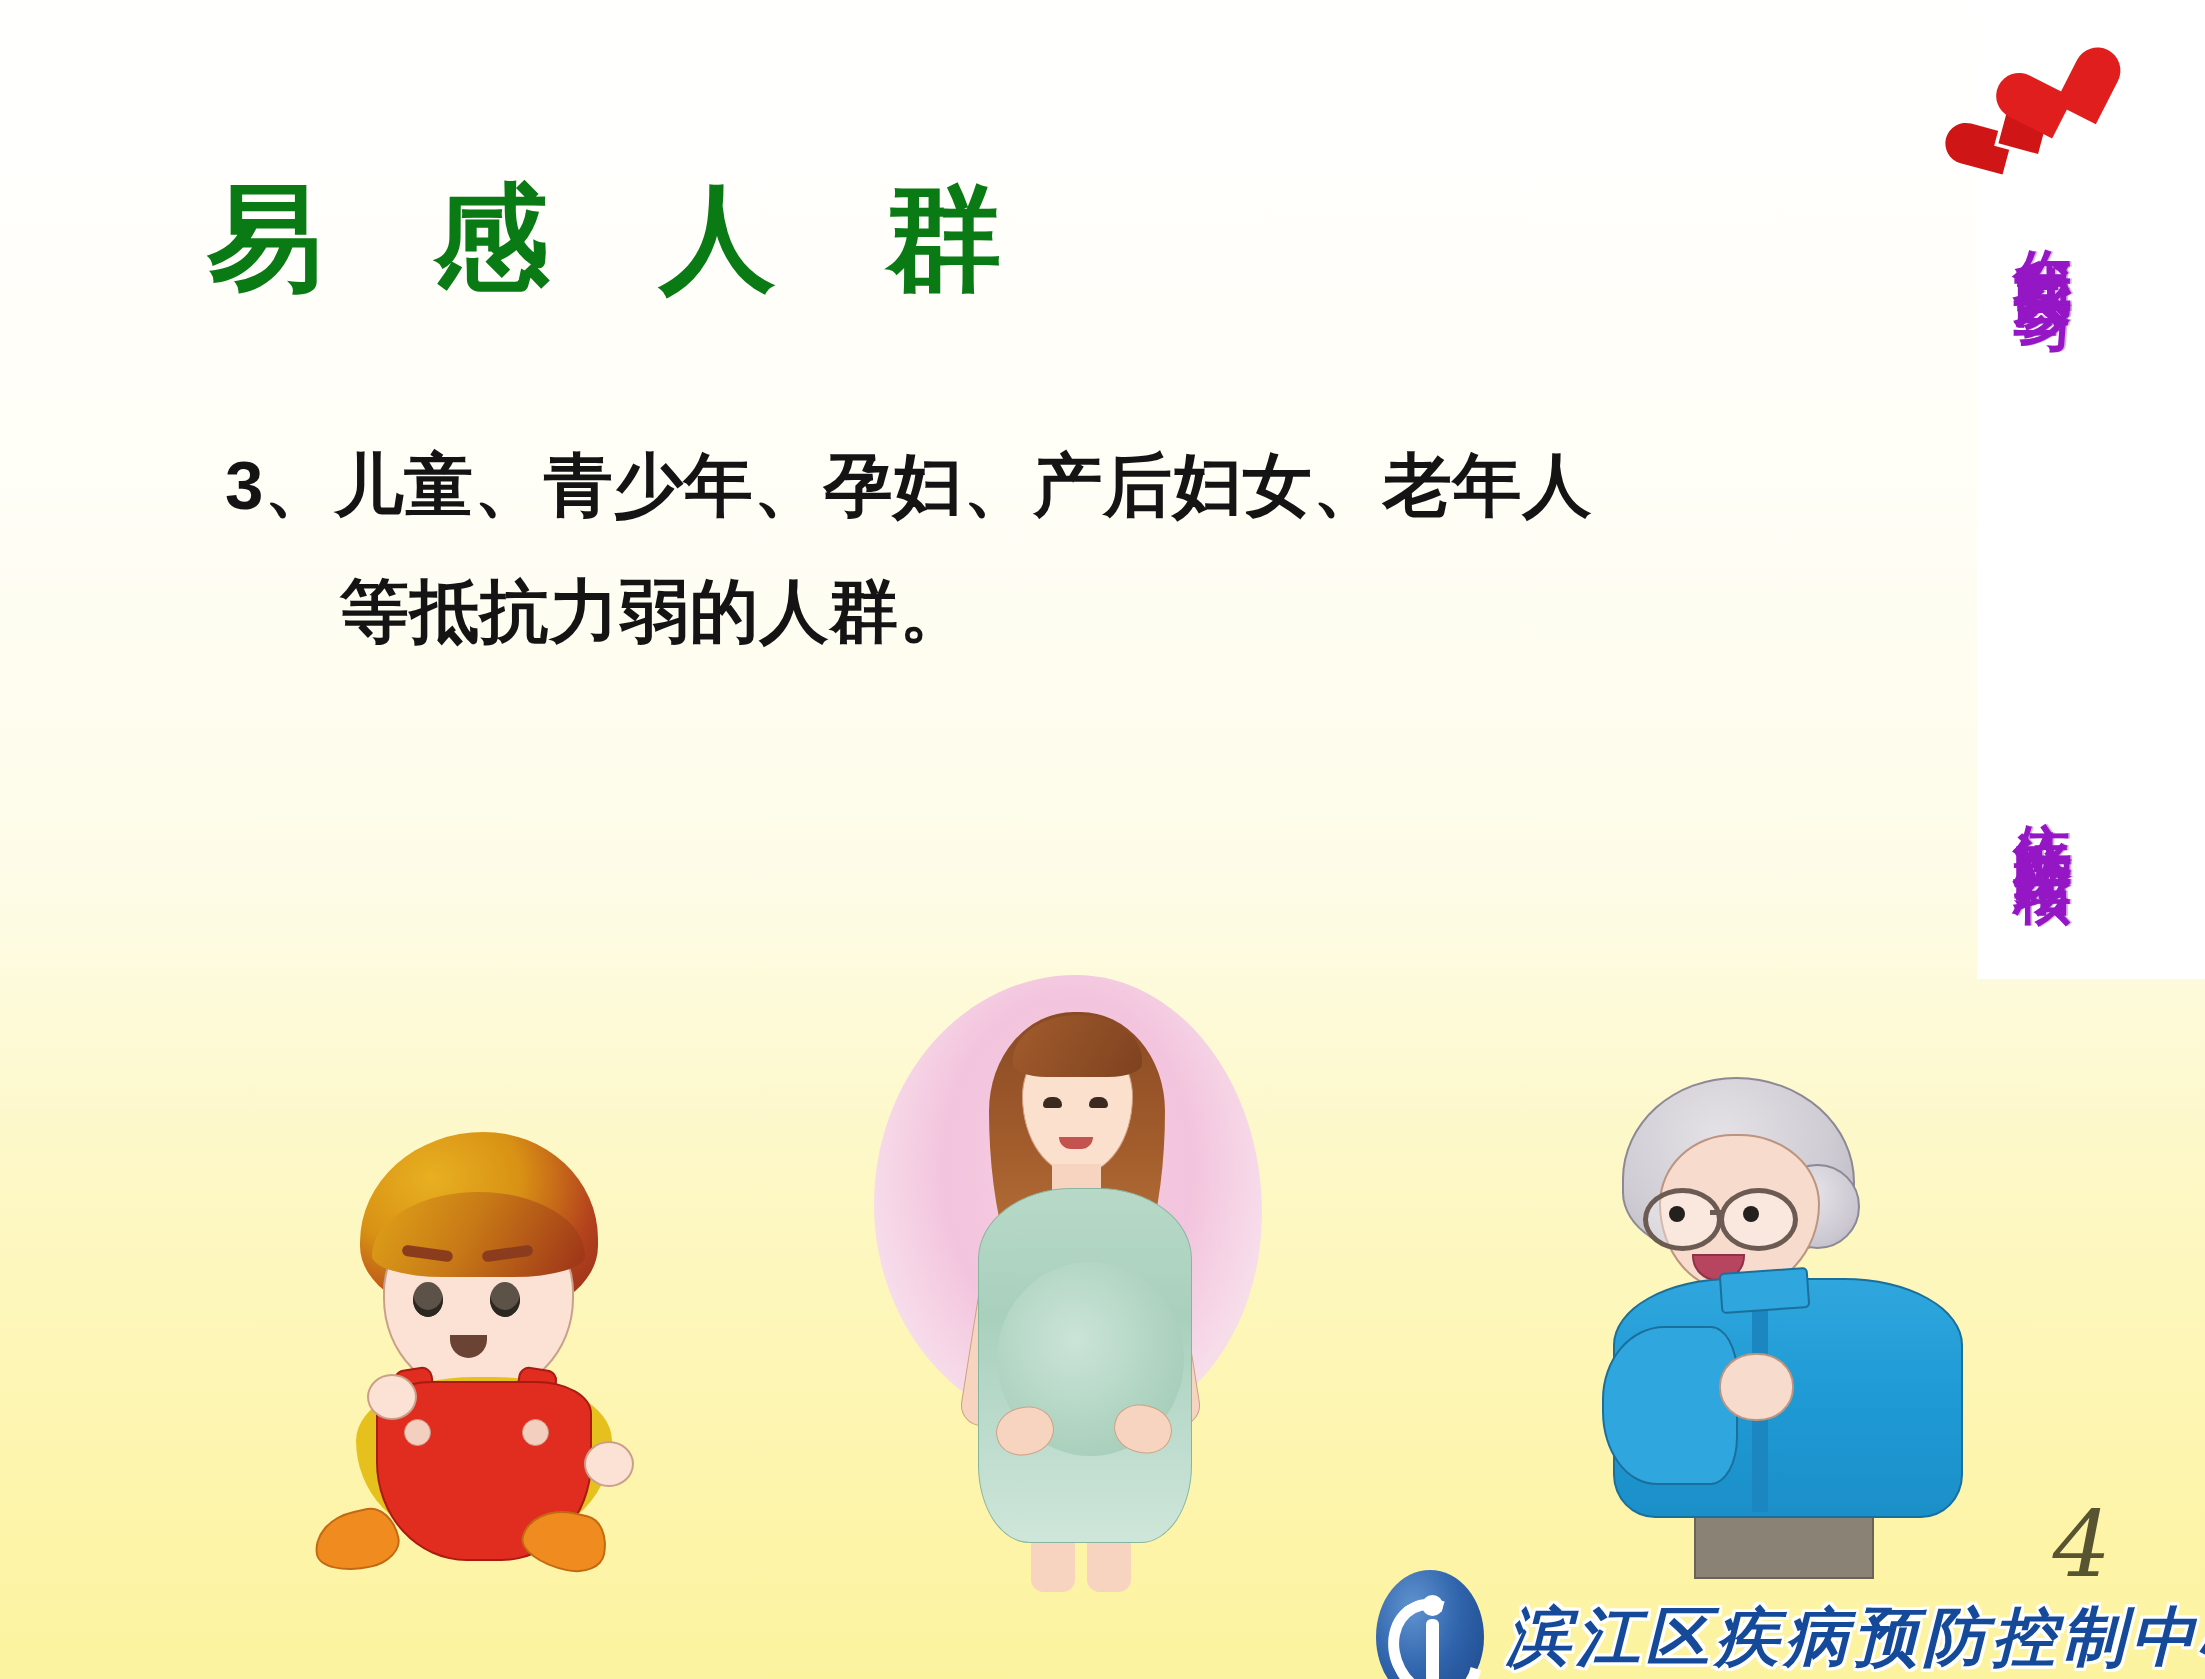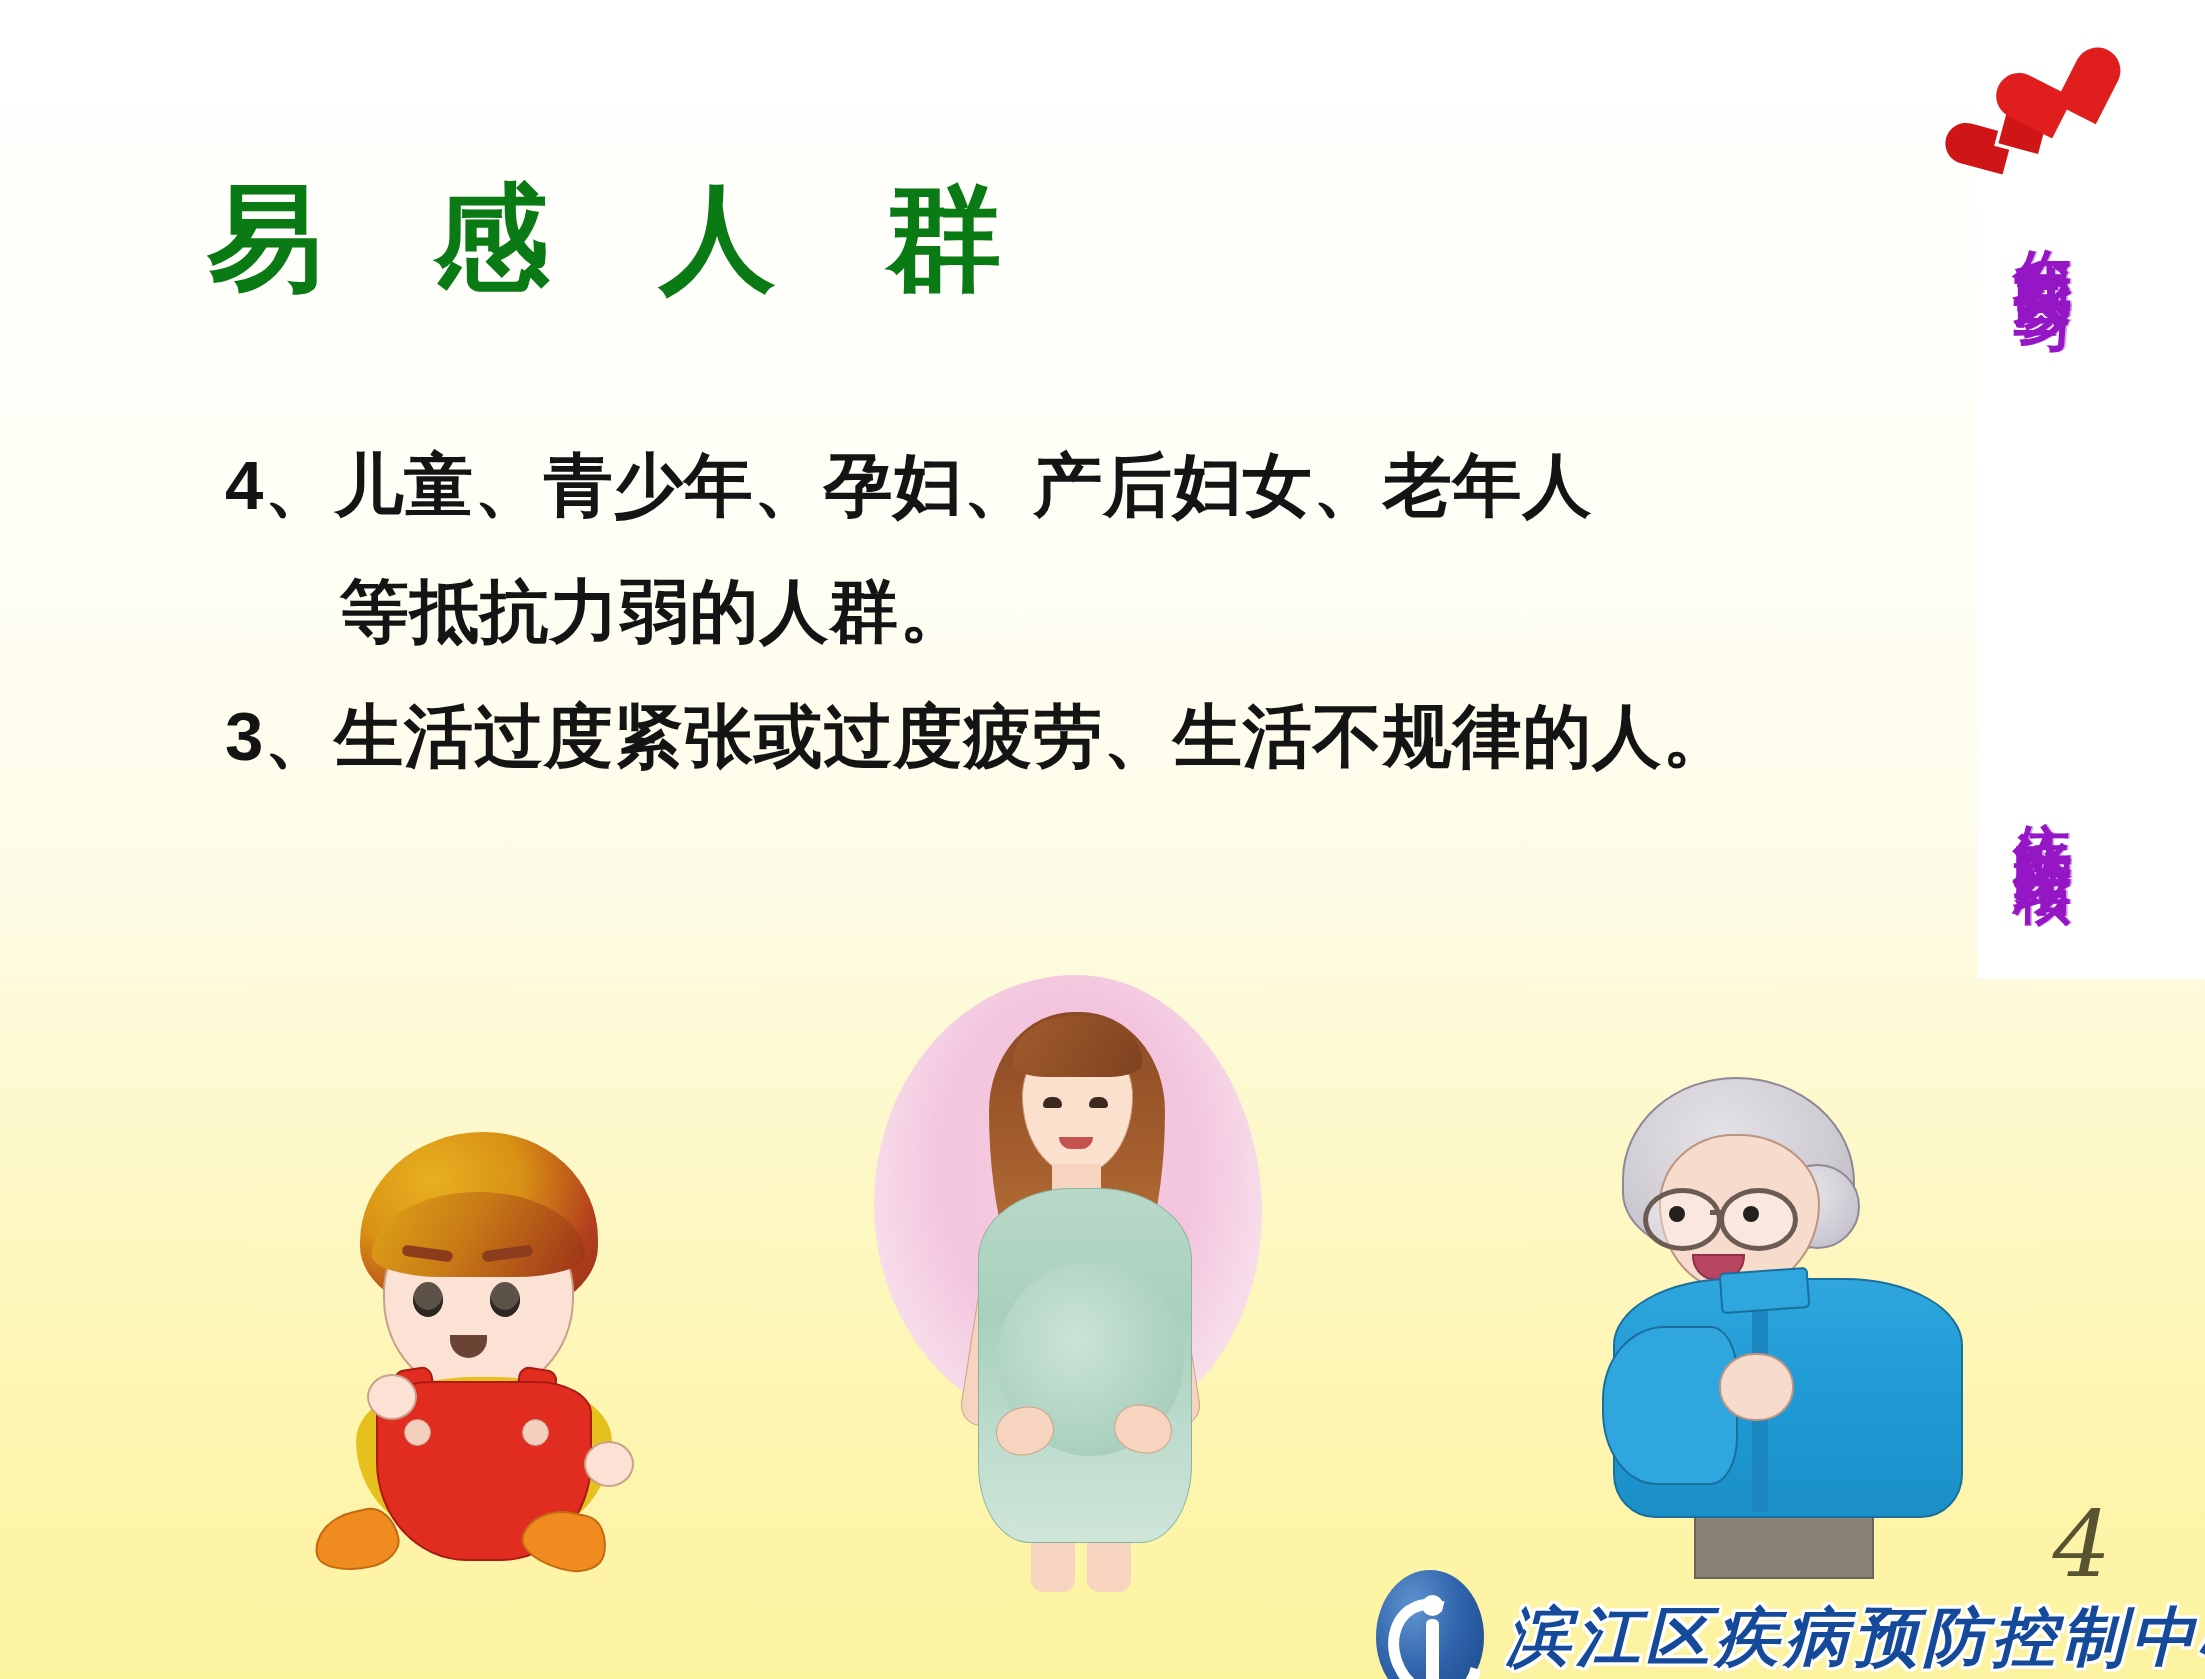--- a/index.html
+++ b/index.html
@@ -378,23 +378,22 @@
   }
 </style>
 </head>
 <body>
 
 <div id="slide">
 
   <div id="title">易 感 人 群</div>
 
   <div id="body-block">
-    <div class="body-line">4、儿童、青少年、孕妇、产后妇女、老年人</div>
+    <div class="body-line">3、儿童、青少年、孕妇、产后妇女、老年人</div>
     <div class="body-line indented">等抵抗力弱的人群。</div>
-    <div class="body-line">3、生活过度紧张或过度疲劳、生活不规律的人。</div>
   </div>
 
   <div id="side-banner">
     <div id="hearts">
       <div class="heart" id="heart-b"></div>
       <div class="heart" id="heart-a"></div>
     </div>
     <div class="vtext" id="vtext-1">你我共同参与</div>
     <div class="vtext" id="vtext-2">依法防控结核</div>
   </div>

